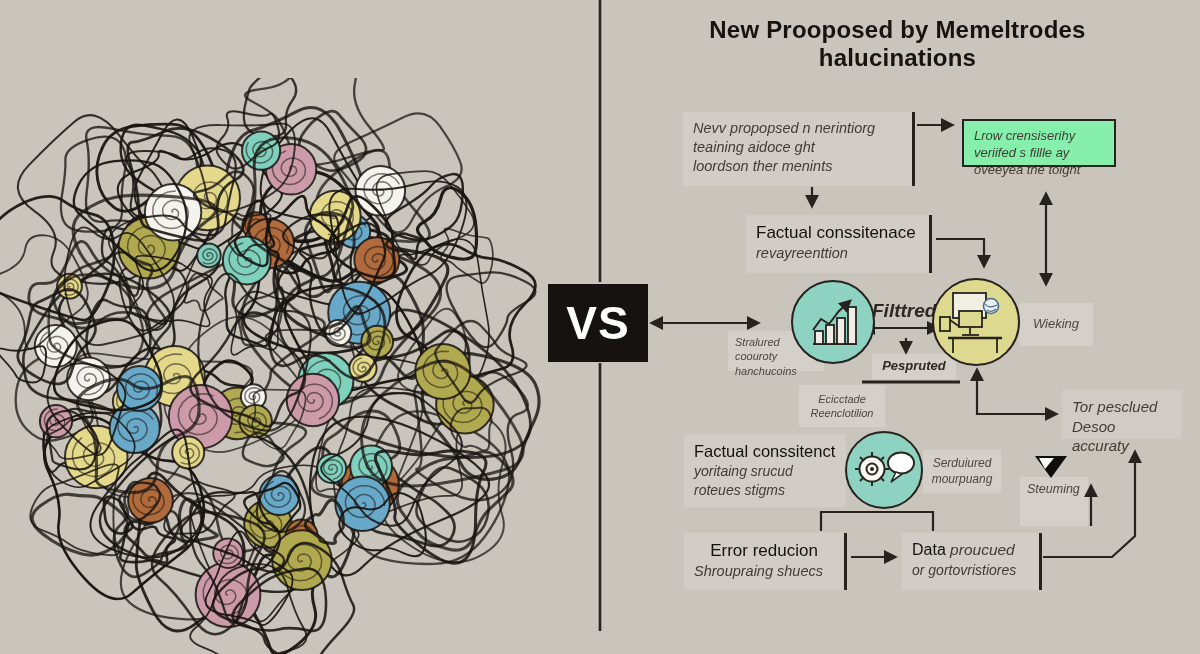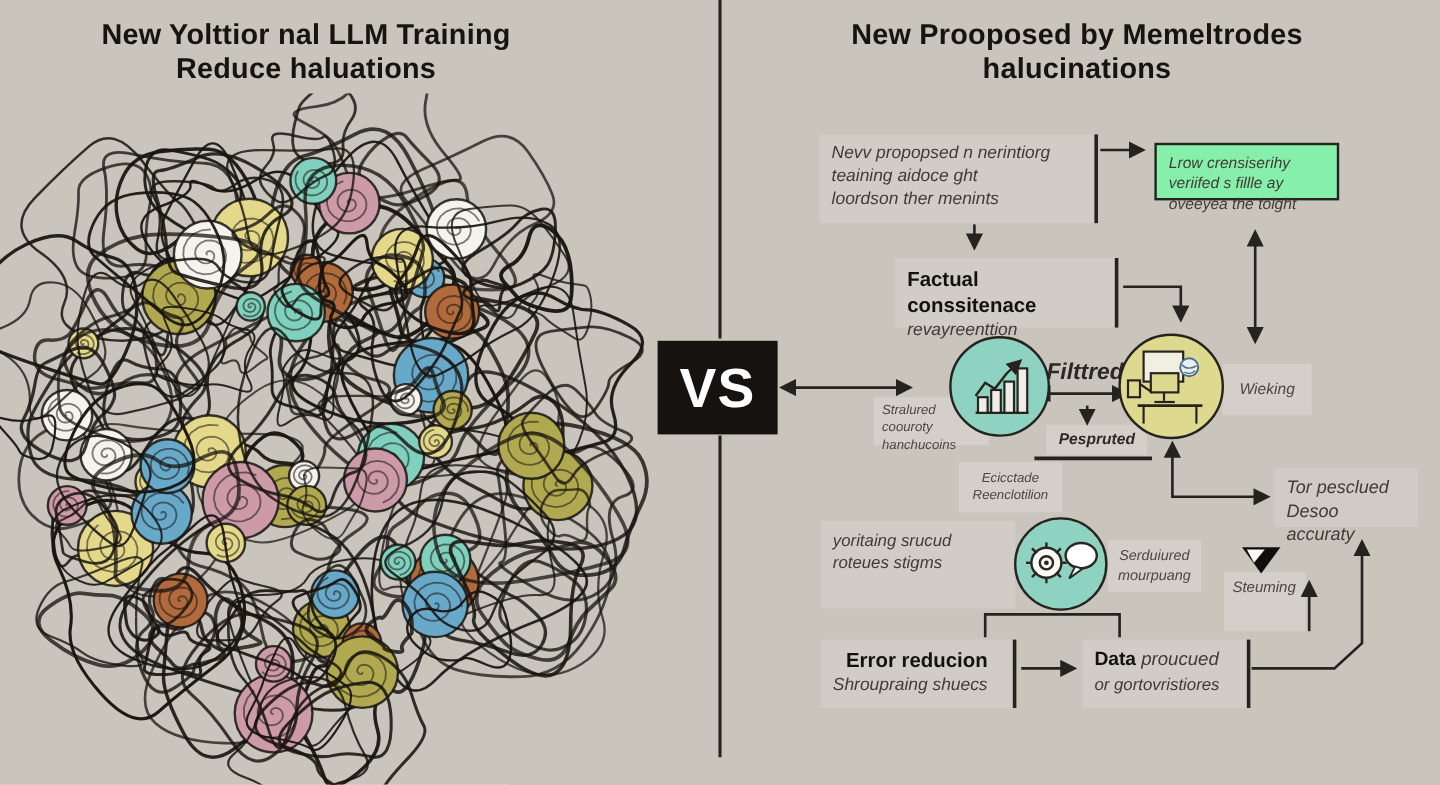--- a/index.html
+++ b/index.html
@@ -3,21 +3,21 @@
 <meta charset="utf-8">
 <style>
   html,body{margin:0;padding:0;}
   body{font-family:"Liberation Sans",sans-serif;}
   #stage{position:relative;width:1200px;height:654px;background:#c9c4bc;overflow:hidden;}
   .abs{position:absolute;}
   .title{font-weight:bold;color:#17140f;text-align:center;font-size:24px;line-height:1.18;letter-spacing:.2px;}
   .box{position:absolute;background:#d1cdc6;color:#403b34;font-style:italic;box-sizing:border-box;padding:7px 10px;line-height:1.3;}
   .box.bordered{border:2px solid #26231e;}
   .box.redge{border-right:3px solid #26231e;}
-  .box .bt{font-style:normal;font-weight:bold;color:#14110d;}
+  .box .bt{font-style:normal;font-weight:normal;color:#14110d;}
   .chip{position:absolute;background:#d4d0c9;color:#4c463e;font-style:italic;box-sizing:border-box;padding:4px 7px;line-height:1.3;}
   .center{display:flex;align-items:center;justify-content:center;text-align:center;}
   #vsbox{position:absolute;left:548px;top:284px;width:100px;height:78px;background:#15120f;color:#fff;
          display:flex;align-items:center;justify-content:center;font-weight:bold;font-size:46px;letter-spacing:1px;}
   svg{display:block;}
   .overlay{position:absolute;left:0;top:0;pointer-events:none;}
 </style>
 </head>
 <body>
 
@@ -246,24 +246,20 @@
       <path d="M46.08552221363438,276.0038247464337 Q46.3,285.7 43.3,295.9 Q40.4,306.2 29.2,304.2 Q17.9,302.2 16.0,297.6 Q14.1,293.1 2.5,280.5 Q-9.2,267.9 2.8,270.8 Q14.7,273.8 23.7,272.2 Q32.7,270.7 39.3,268.5 Q45.9,266.3 46.1,276.0 Z" fill="none" stroke="#181410" stroke-width="1.83" stroke-opacity="0.94"></path>
       <path d="M149.3743631479845,199.2620321055175 Q141.8,210.0 159.4,232.2 Q177.1,254.4 148.1,240.6 Q119.2,226.9 100.0,242.8 Q80.8,258.7 63.1,240.0 Q45.5,221.3 61.1,205.6 Q76.7,189.8 89.9,186.4 Q103.1,183.0 112.9,177.2 Q122.7,171.3 128.7,176.9 Q134.8,182.4 145.9,185.5 Q156.9,188.5 149.4,199.3 Z" fill="none" stroke="#181410" stroke-width="2.63" stroke-opacity="0.78"></path>
       <path d="M156.95608852741736,286.73131986784824 Q169.2,314.5 149.7,324.9 Q130.2,335.2 100.9,330.4 Q71.6,325.5 59.6,318.4 Q47.6,311.2 61.4,282.3 Q75.1,253.5 98.8,245.3 Q122.5,237.2 133.6,248.1 Q144.7,258.9 157.0,286.7 Z" fill="none" stroke="#181410" stroke-width="2.55" stroke-opacity="0.96"></path>
       <path d="M207.04002291700556,142.67558495400533 Q181.8,160.8 175.2,188.6 Q168.7,216.4 131.3,209.0 Q93.9,201.6 79.8,174.5 Q65.7,147.4 81.5,134.8 Q97.4,122.2 117.9,118.7 Q138.4,115.1 185.4,119.8 Q232.3,124.5 207.0,142.7 Z" fill="none" stroke="#181410" stroke-width="3.16" stroke-opacity="0.75"></path>
       <path d="M353.90993110826906,158.14233656980392 Q355.6,175.6 347.5,180.0 Q339.5,184.4 333.3,204.7 Q327.2,224.9 319.6,201.2 Q312.1,177.6 307.3,165.3 Q302.6,153.1 308.7,145.0 Q314.8,136.8 321.8,135.0 Q328.8,133.2 340.5,137.0 Q352.3,140.7 353.9,158.1 Z" fill="none" stroke="#181410" stroke-width="2.96" stroke-opacity="0.76"></path>
       <path d="M392.39577462073163,157.33735468914574 Q392.4,167.0 394.7,185.4 Q397.0,203.7 374.1,199.0 Q351.3,194.2 337.7,180.5 Q324.1,166.8 333.7,154.7 Q343.4,142.7 348.6,126.0 Q353.9,109.3 373.2,128.5 Q392.4,147.7 392.4,157.3 Z" fill="none" stroke="#181410" stroke-width="2.64" stroke-opacity="0.95"></path>
       <path d="M235.06455511367977,101.85250086066347 Q213.5,112.8 217.9,140.9 Q222.2,168.9 187.1,160.5 Q151.9,152.2 145.9,149.1 Q139.8,146.1 138.8,128.8 Q137.9,111.5 130.9,88.0 Q123.8,64.5 132.7,64.1 Q141.6,63.6 164.3,53.4 Q186.9,43.1 221.8,67.0 Q256.6,90.9 235.1,101.9 Z" fill="none" stroke="#181410" stroke-width="2.70" stroke-opacity="0.88"></path>
       <path d="M119.34154669005622,433.1020426807422 Q136.5,447.9 119.2,464.3 Q101.9,480.7 82.2,476.0 Q62.6,471.3 42.7,456.0 Q22.9,440.6 40.4,427.8 Q58.0,414.9 68.8,416.4 Q79.6,418.0 90.9,418.1 Q102.2,418.3 119.3,433.1 Z" fill="none" stroke="#181410" stroke-width="3.18" stroke-opacity="0.77"></path>
     </svg>
 
-  <div class="abs title" style="left:30px;top:16px;width:450px;">
-    <div>New Yolttior nal LLM Training</div>
-    <div>Reduce haluations</div>
-  </div>
 
   <div class="abs title" style="left:660px;top:16px;width:475px;">
     <div>New Prooposed by Memeltrodes</div>
     <div>halucinations</div>
   </div>
 
   <div class="box redge" style="left:683px;top:112px;width:232px;height:74px;font-size:14.5px;">
     <div>Nevv propopsed n nerintiorg</div>
     <div>teaining aidoce ght</div>
     <div>loordson ther menints</div>
@@ -297,20 +293,21 @@
       <div>Reenclotilion</div>
     </div>
   </div>
 
   <div class="box" style="left:1062px;top:390px;width:120px;height:49px;font-size:15px;background:#d0ccc5;">
     <div>Tor pesclued</div>
     <div>Desoo accuraty</div>
   </div>
 
   <div class="box" style="left:684px;top:434px;width:162px;height:73px;">
+    <div class="bt" style="font-size:16.5px;">Factual conssitenct</div>
     <div style="font-size:14px;">yoritaing srucud</div>
     <div style="font-size:14px;">roteues stigms</div>
   </div>
 
   <div class="chip center" style="left:923px;top:450px;width:78px;height:43px;font-size:12px;">
     <div>
       <div>Serduiured</div>
       <div>mourpuang</div>
     </div>
   </div>

